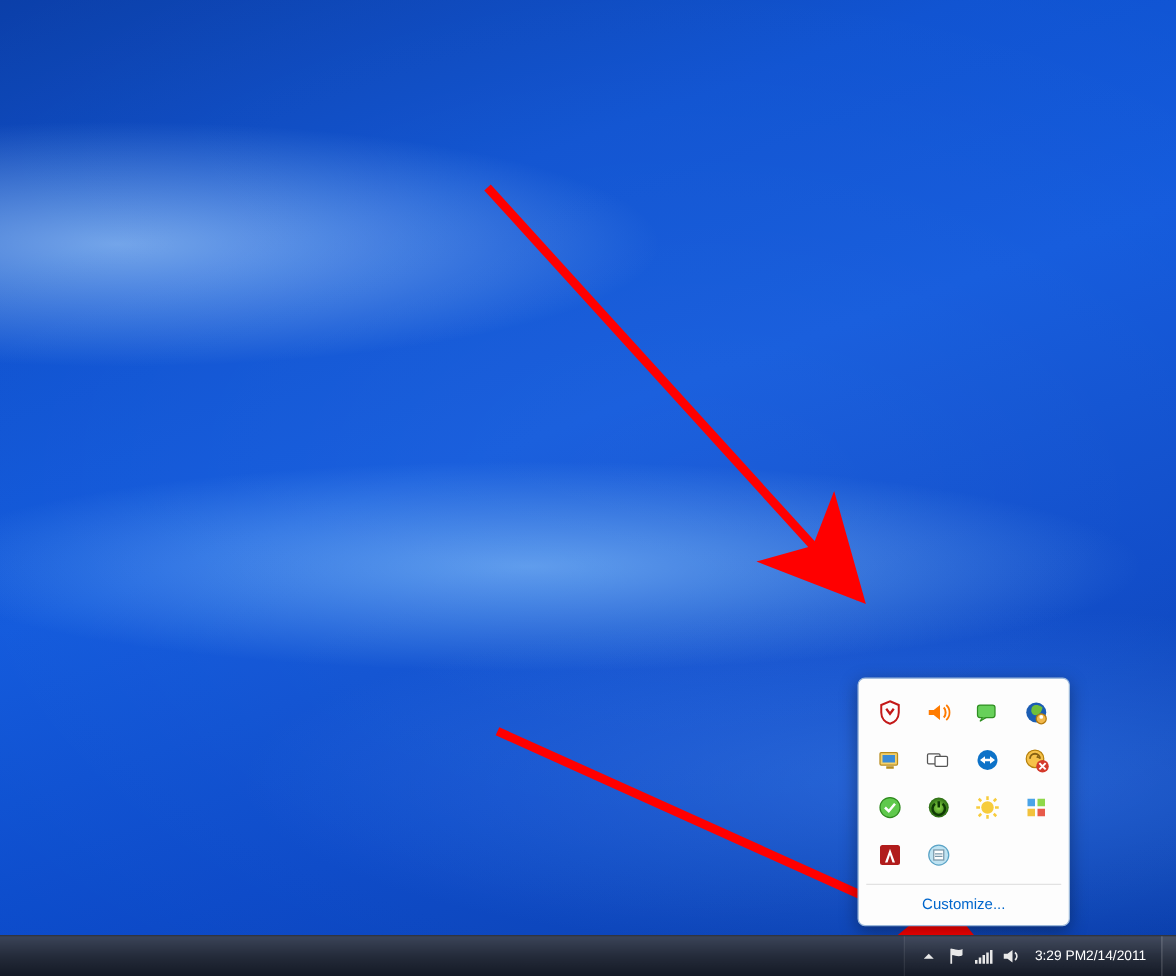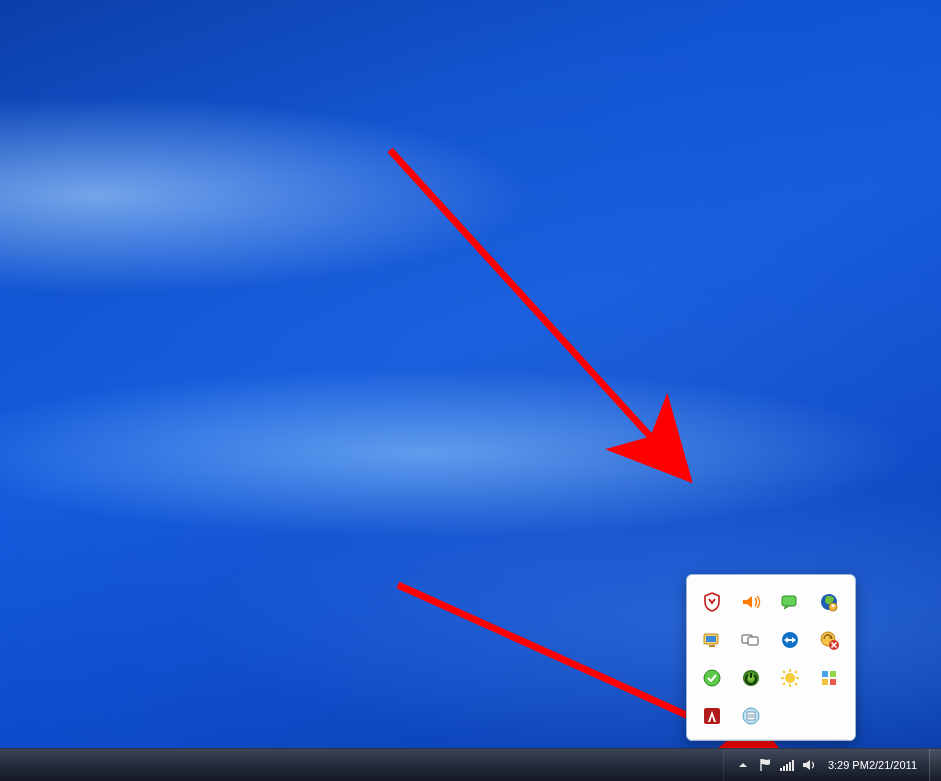--- a/index.html
+++ b/index.html
@@ -231,20 +231,21 @@
         <svg width="22" height="22" viewBox="0 0 22 22">
             <circle cx="11" cy="11" r="8" fill="#bfe3f2" stroke="#5aa3c6"></circle>
             <rect x="7" y="7" width="8" height="8" fill="#fff" stroke="#7a98aa"></rect>
             <line x1="8" y1="10" x2="14" y2="10" stroke="#7a98aa"></line>
             <line x1="8" y1="12" x2="14" y2="12" stroke="#7a98aa"></line>
           </svg>
       </div>
 
     </div>
     <div class="popup-sep"></div>
+    <div class="popup-link">Customize...</div>
   </div>
 
   <div class="taskbar">
     <div class="tray">
       <div class="ico">
         <svg width="14" height="14" viewBox="0 0 14 14">
             <path d="M3 9l4-4 4 4z" fill="#e8e8e8"></path>
           </svg>
       </div>
       <div class="ico">
@@ -263,19 +264,19 @@
           </svg>
       </div>
       <div class="ico">
         <svg width="16" height="16" viewBox="0 0 16 16">
             <path d="M2 6h3l4-3v10l-4-3H2z" fill="#e8e8e8"></path>
             <path d="M11 5c2 1.5 2 4.5 0 6" fill="none" stroke="#e8e8e8" stroke-width="1.3"></path>
           </svg>
       </div>
       <div class="clock">
         <span>3:29 PM</span>
-        <span>2/21/2011</span>
+        <span>2/14/2011</span>
       </div>
     </div>
     <div class="show-desktop"></div>
   </div>
 
 </div>
 
 </body></html>

